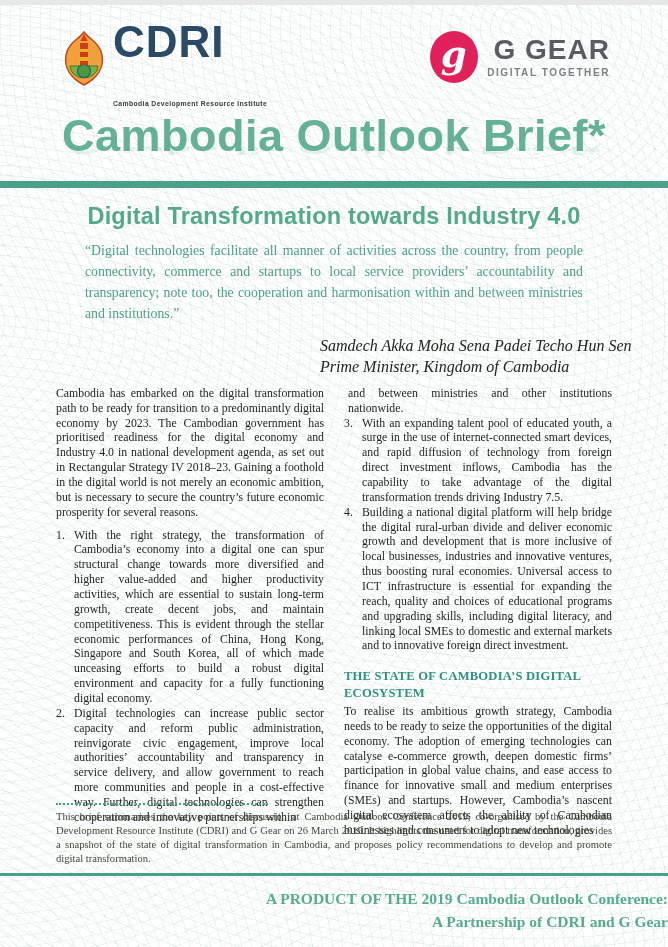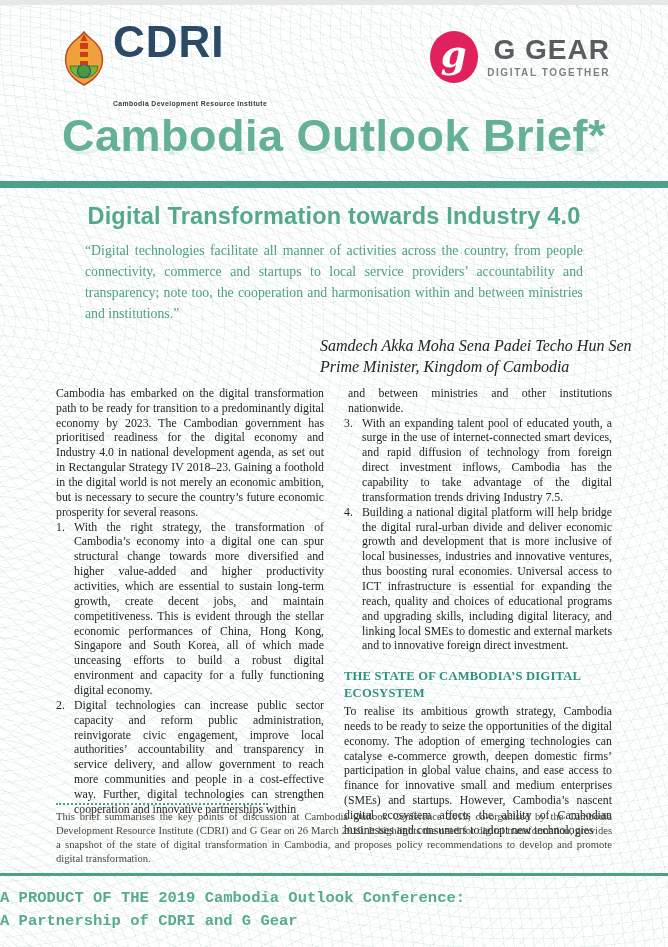--- a/index.html
+++ b/index.html
@@ -38,34 +38,34 @@
 
   
   .main-heading { text-align:center; font-family:"Liberation Sans",sans-serif; font-weight:bold; font-size:23.5px; color:#55a98b; margin-top:15px; letter-spacing:0.2px; }
   .quote { color:#4f9e86; font-size:13.8px; line-height:1.52; text-align:justify; margin:11px 85px 0 85px; }
   .attribution { margin:10px 0 0 320px; font-style:italic; font-size:16px; color:#23231f; line-height:1.35; }
 
   
   .body-wrap { padding:8px 56px 0 56px; height:462px; overflow:hidden; }
   .columns { display:flex; gap:20px; }
   .col { flex:1; font-size:11.8px; line-height:1.26; color:#1f1f1b; text-align:justify; }
-  .intro { margin-bottom:0;font-family:Liberation Serif, serif; }
+  .intro { margin-bottom:8px;font-family:Liberation Serif, serif; }
   .li { display:flex; }
   .li .num { flex:0 0 18px; }
   .li .t { flex:1; text-align:justify; }
   .continuation { margin-left:4px; }
   .section-head { font-weight:bold; color:#2e9181; font-size:12.6px; letter-spacing:0.2px; margin:15px 0 3px 0; text-align:left; line-height:1.3; }
 
   
   .bottom { position:absolute; left:0; right:0; bottom:0; }
   .footnote-wrap { padding:0 56px; }
   .dotted { width:212px; border-top:2px dotted #4ba187; margin-bottom:5px; }
   .footnote { font-size:10.6px; line-height:1.32; color:#45483c; text-align:justify; }
   .footer-sep { height:3px; background:#4ba187; margin-top:7px; }
-  .footer { text-align:left; font-family:Liberation Mono, monospace; font-weight:bold; color:#58ab8f; font-size:15.5px; line-height:1.5; padding:11px 0 14px 0; }
+  .footer { text-align:right; font-family:Liberation Serif, serif; font-weight:bold; color:#58ab8f; font-size:15.5px; line-height:1.5; padding:11px 0 14px 0; }
 </style>
 </head>
 <body>
 
 <div class="page">
   <div class="topstrip"></div>
 
   <div class="header">
     <div class="cdri">
       <span>

